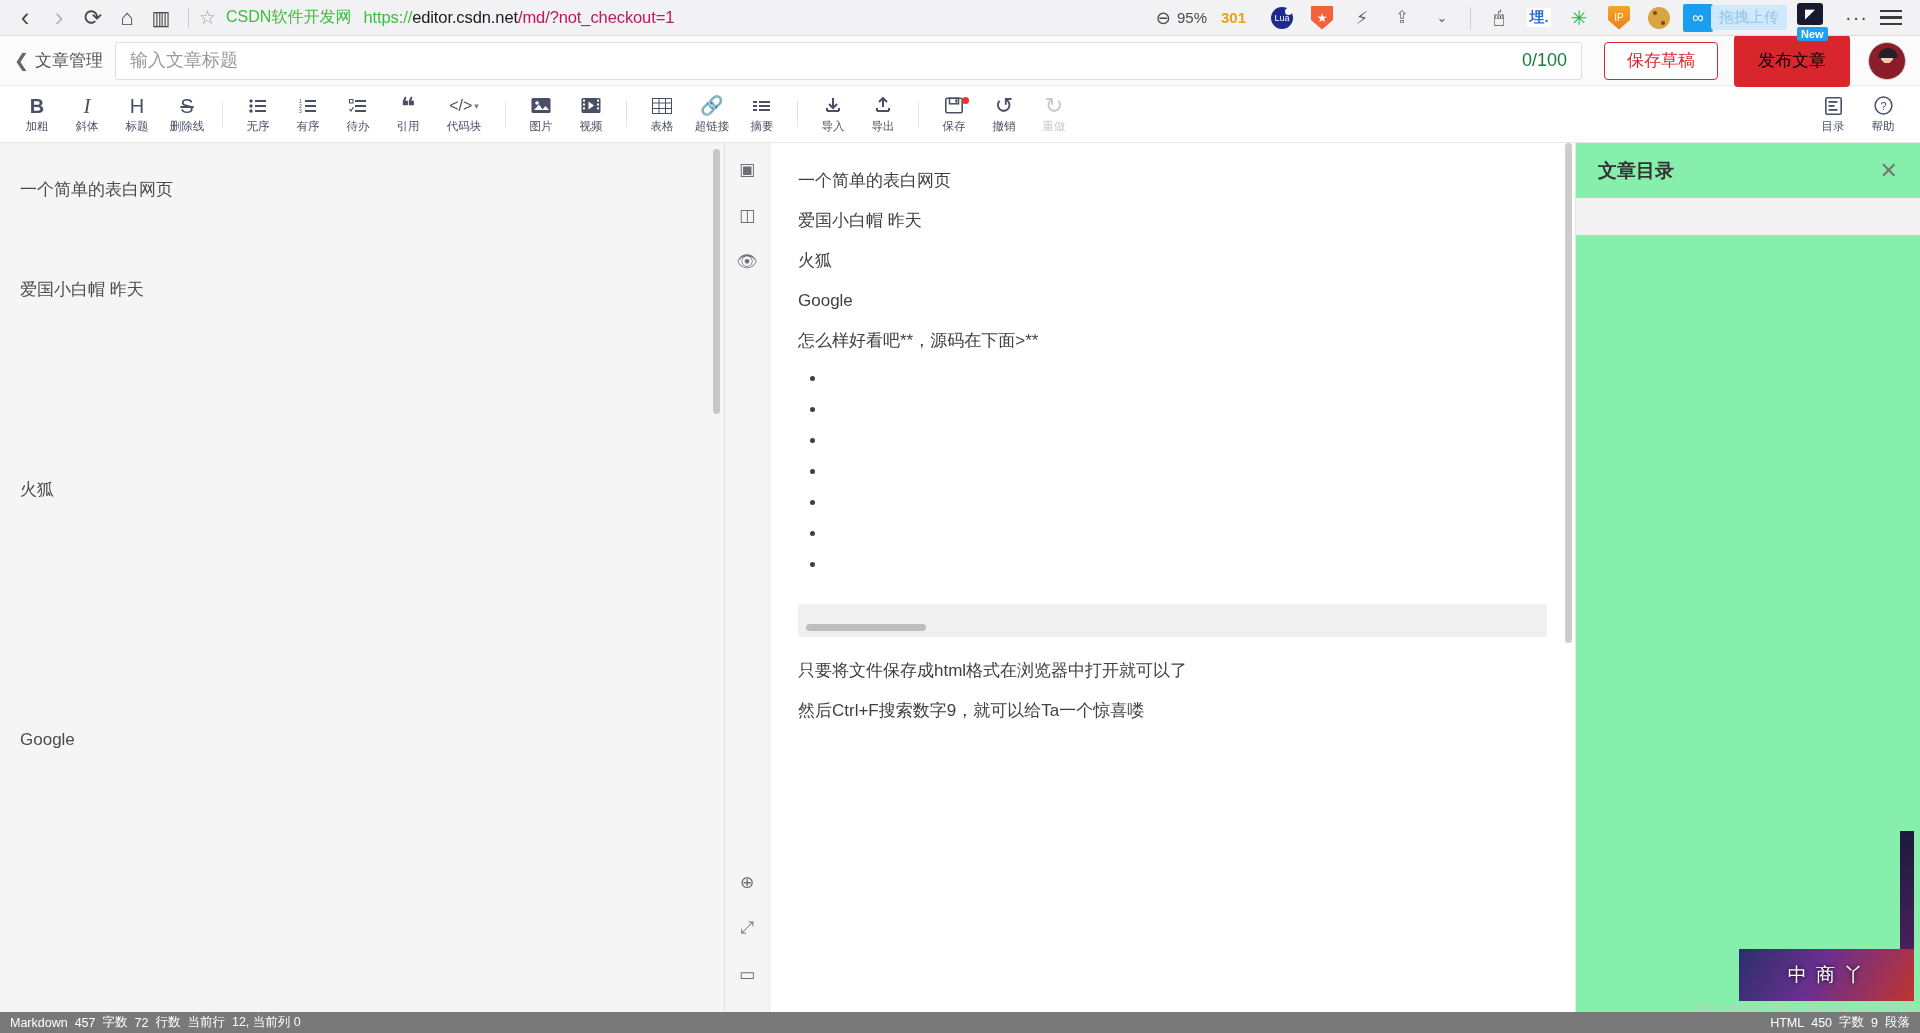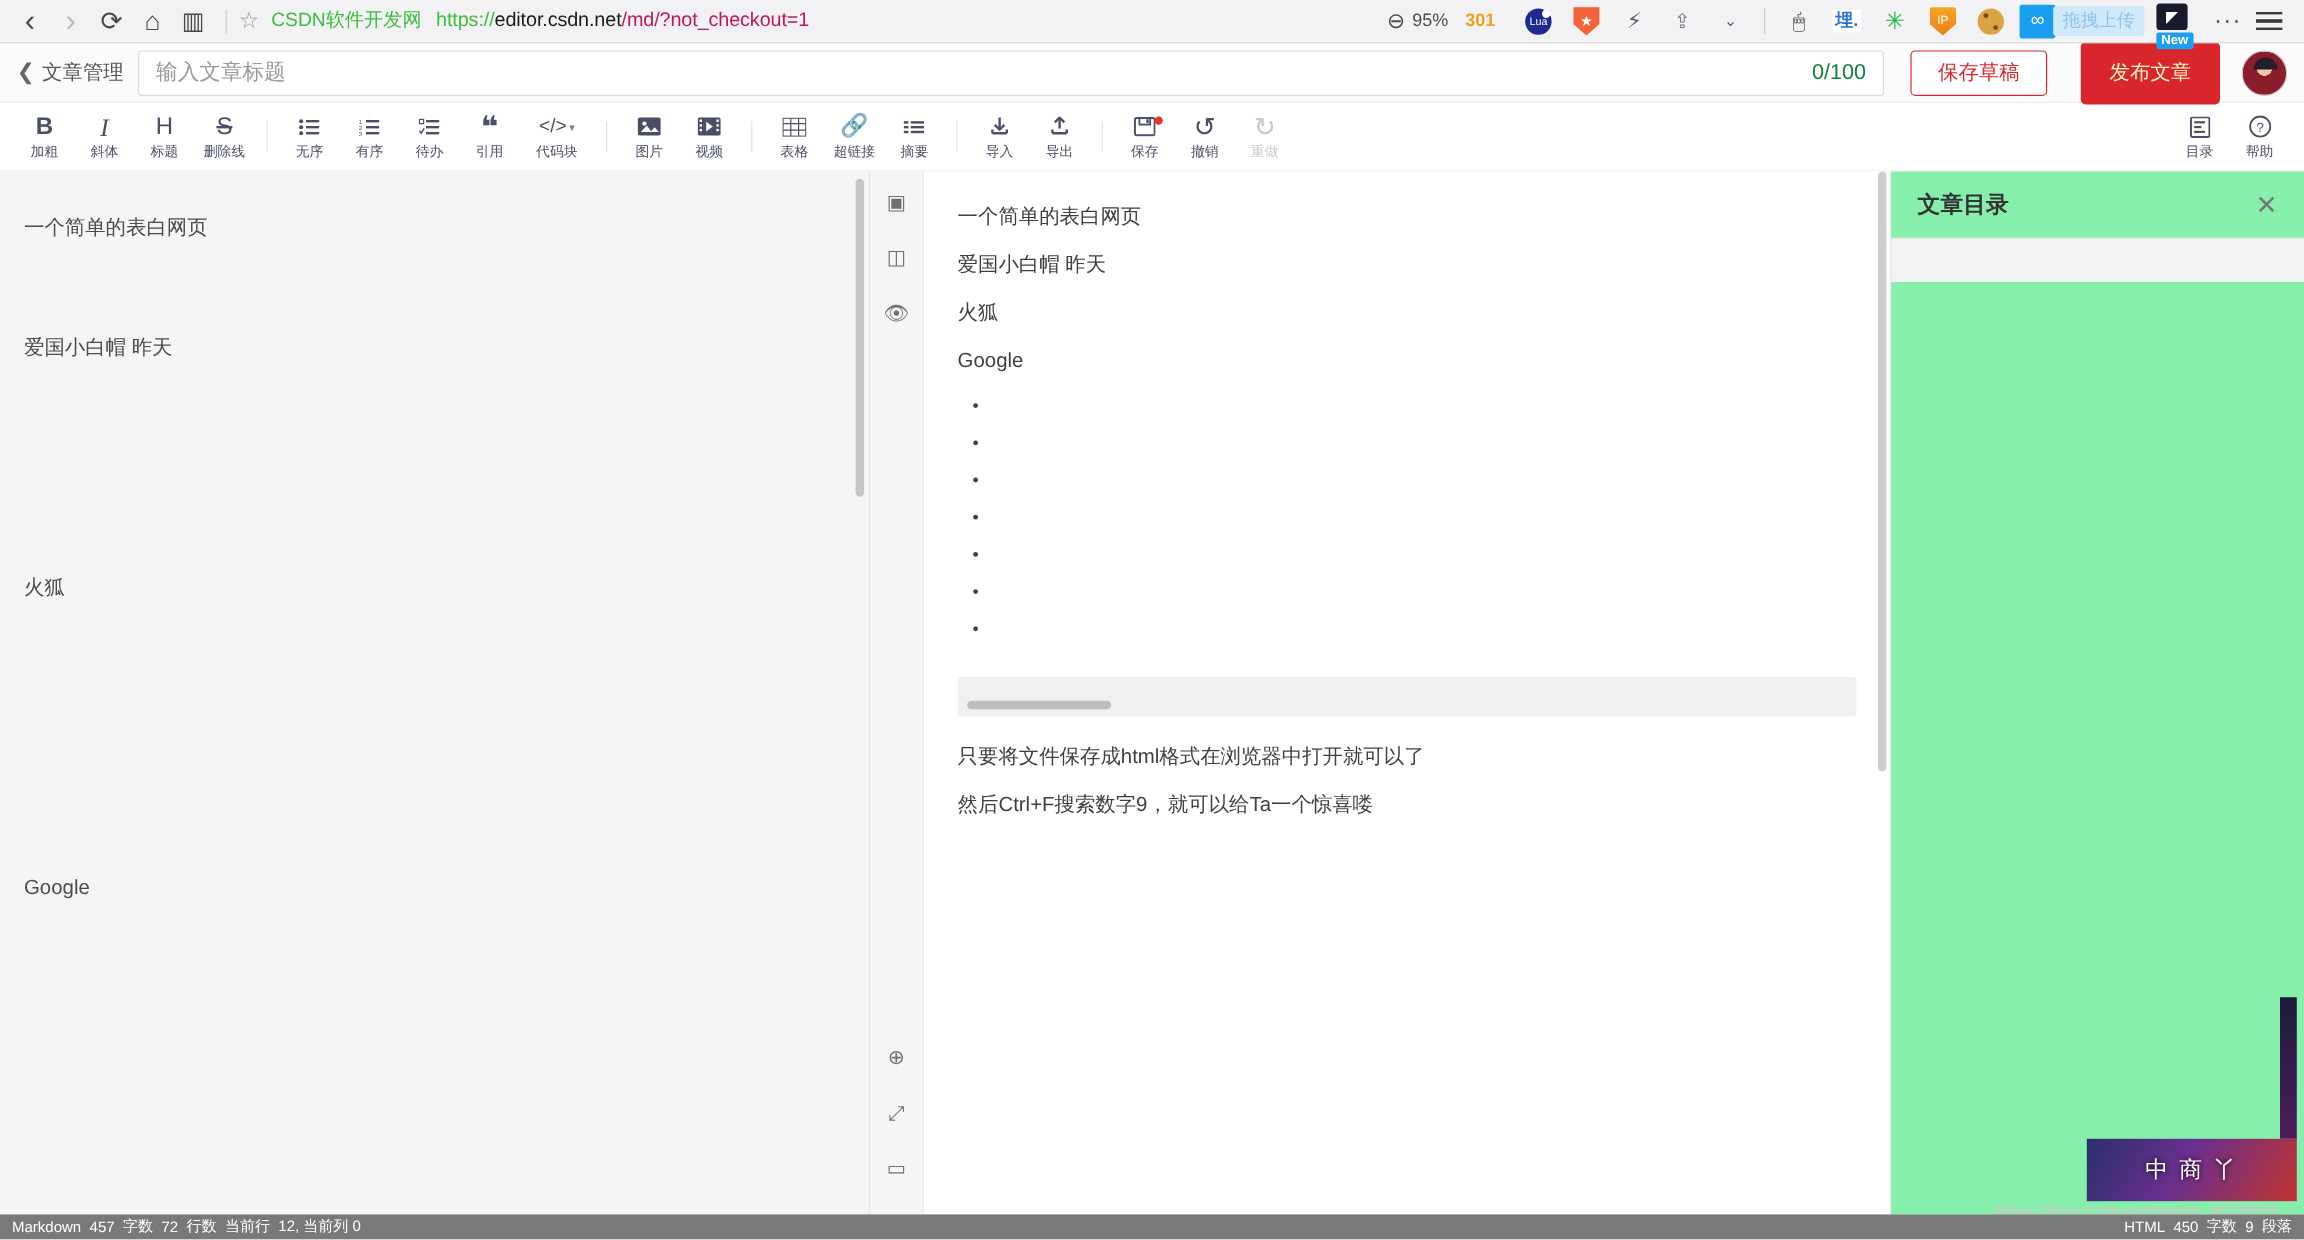--- a/index.html
+++ b/index.html
@@ -72,21 +72,21 @@
     display: flex; align-items: center; padding: 0 14px; position: relative;
   }
   .title-input { border: none; outline: none; flex: 1; font-size: 18px; color: #888; font-family: inherit; background: transparent;}
   .title-input::placeholder { color: #999; }
   .counter { color: #15803d; font-size: 18px; margin-left: 10px; }
   .btn-draft {
     margin-left: 22px; height: 38px; padding: 0 22px; border: 1px solid #d9262c; color: #d9262c;
     background: #fff; border-radius: 4px; font-size: 17px; cursor: pointer; font-family: inherit; white-space:nowrap;
   }
   .btn-publish {
-    margin-left: 28px; height: 52px; padding: 0 24px; border: none; color: #fef9c3;
+    margin-left: 16px; height: 52px; padding: 0 24px; border: none; color: #000000;
     background: #d9262c; border-radius: 4px; font-size: 17px; cursor: pointer; font-family: inherit; white-space:nowrap;
   }
   .avatar {
     margin-left: 18px; width: 38px; height: 38px; border-radius: 50%;
     background: radial-gradient(circle at 50% 38%, #f2c7b0 0 22%, #8b1d2b 23% 100%);
     border: 1px solid #c8c8c8; flex: 0 0 auto; position:relative; overflow:hidden;
   }
   .avatar::before{content:"";position:absolute;top:5px;left:9px;width:20px;height:10px;background:#22202a;border-radius:10px 10px 0 0;}
 
   
@@ -166,22 +166,22 @@
     background: linear-gradient(#1b1b3a,#4b1e5c); }
 
   
   .statusbar {
     position: absolute; left: 0; bottom: 0; width: 1920px; height: 21px; background: #797979;
     display: flex; align-items: center; padding: 0 10px; color: #fff; font-size: 12.5px; gap: 7px;
   }
   .sb-b { font-weight: normal; }
   .sb-right { margin-left: auto; display: flex; align-items: center; gap: 7px; }
   .watermark {
-    position: absolute; right: 21px; bottom: 17px; color: #c9c9c9; font-size: 13px;
-    opacity: 0.85; pointer-events: none; font-weight: bold;
+    position: absolute; right: 4px; bottom: 17px; color: #c9c9c9; font-size: 13px;
+    opacity: 0.85; pointer-events: none;
   }
   .wrap { position: relative; width: 1920px; height: 1033px; }
 </style>
 </head>
 <body>
 
 <div class="wrap">
 
   <div class="browser-bar">
     <div class="nav-btn" style="font-size:26px;">‹</div>
@@ -489,20 +489,21 @@
         <span class="rail-ic">⤢</span>
         <span class="rail-ic">▭</span>
       </div>
     </div>
 
     <div class="pane-preview">
       <div class="pv-line">一个简单的表白网页</div>
       <div class="pv-line">爱国小白帽 昨天</div>
       <div class="pv-line">火狐</div>
       <div class="pv-line">Google</div>
+      <div class="pv-line">怎么样好看吧**，源码在下面&gt;**</div>
       <ul class="pv-ul">
         <li></li>
         <li></li>
         <li></li>
         <li></li>
         <li></li>
         <li></li>
         <li></li>
       </ul>
       <div class="pv-code">

